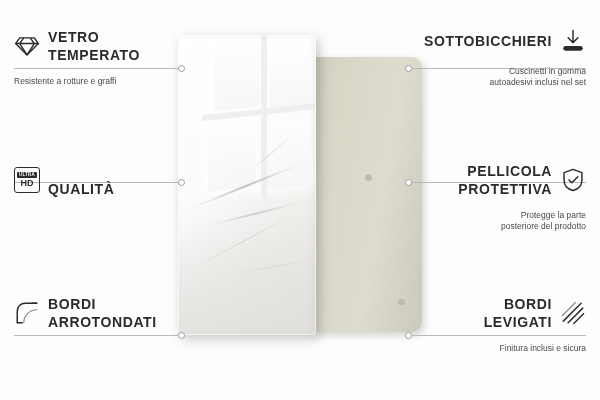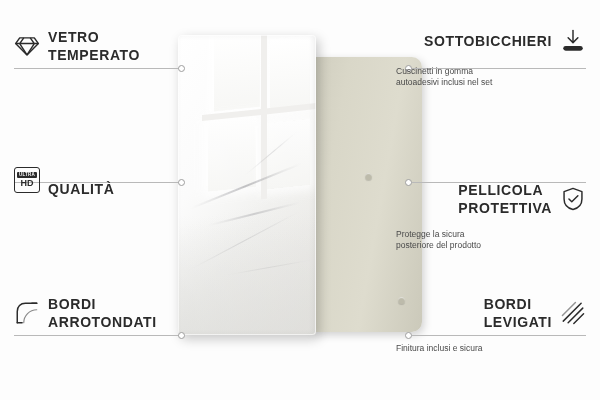--- a/index.html
+++ b/index.html
@@ -129,21 +129,21 @@
     line-height: 13px;
     text-transform: uppercase;
   }
   .feature .desc {
     font-size: 8.5px;
     color: #4a4a4a;
     line-height: 11px;
     margin-top: 12px;
   }
   .feature.left { text-align: left; }
-  .feature.right { text-align: left; }
+  .feature.right { text-align: right; }
   .feature .head {
     display: flex;
     align-items: center;
     gap: 8px;
   }
   .feature.right .head { justify-content: flex-end; }
   .feature.right .head .ico { order: 2; }
 
   .ico {
     width: 26px;
@@ -259,20 +259,21 @@
         <svg viewBox="0 0 32 32" fill="none" stroke="currentColor" stroke-width="1.8" stroke-linejoin="round">
           <path d="M7 6h18l5 7-14 14L2 13z"></path>
           <path d="M2 13h28M12 6l-5 7 9 14M20 6l5 7-9 14"></path>
         </svg>
       </span>
       <span>
         <span class="title">VETRO</span><br>
         <span class="title">TEMPERATO</span>
       </span>
     </div>
+    <div class="desc">Resistente a rotture e graffi</div>
   </div>
 
   <div class="feature left" style="left:14px; top:162px;">
     <div class="head">
       <span class="ico">
         <span class="hd-badge">
           <span class="ultra">ULTRA</span>
           <span class="hd">HD</span>
         </span>
       </span>
@@ -309,34 +310,34 @@
         </svg>
       </span>
       <span>
         <span class="title">SOTTOBICCHIERI</span><br>
       </span>
     </div>
     <div class="desc" style="white-space:pre-line;">Cuscinetti in gomma
 autoadesivi inclusi nel set</div>
   </div>
 
-  <div class="feature right" style="left:396px; top:162px;margin-top:19px;">
+  <div class="feature right" style="left:396px; top:162px;">
     <div class="head">
       <span class="ico">
         <svg viewBox="0 0 32 32" fill="none" stroke="currentColor" stroke-width="1.8" stroke-linecap="round" stroke-linejoin="round">
           <path d="M16 3l11 4v9c0 7-4.6 11.4-11 13-6.4-1.6-11-6-11-13V7z"></path>
           <path d="M11 16l3.5 3.5L22 12"></path>
         </svg>
       </span>
       <span>
         <span class="title">PELLICOLA</span><br>
         <span class="title">PROTETTIVA</span>
       </span>
     </div>
-    <div class="desc" style="white-space:pre-line;">Protegge la sicura
+    <div class="desc" style="white-space:pre-line;">Protegge la parte
 posteriore del prodotto</div>
   </div>
 
   <div class="feature right" style="left:396px; top:295px;">
     <div class="head">
       <span class="ico">
         <svg viewBox="0 0 32 32" fill="none" stroke="currentColor" stroke-width="1.8" stroke-linecap="round">
           <path d="M4 26L26 4"></path>
           <path d="M10 28L28 10"></path>
           <path d="M17 29L29 17"></path>

